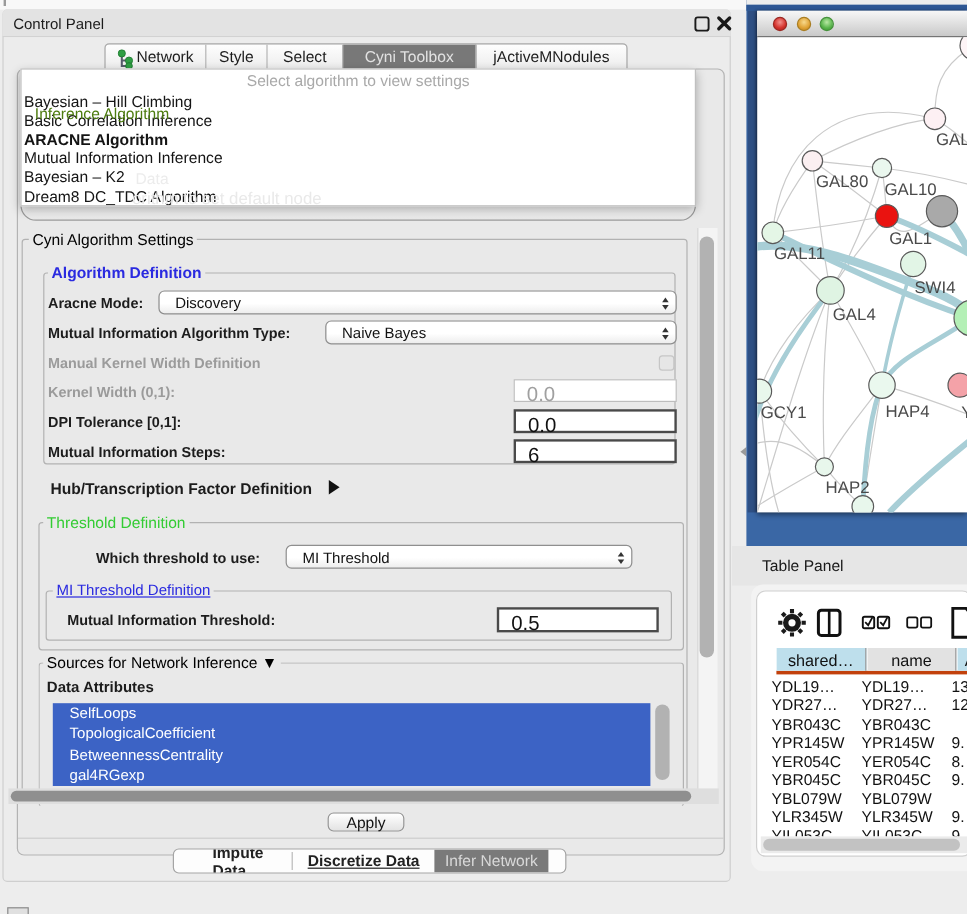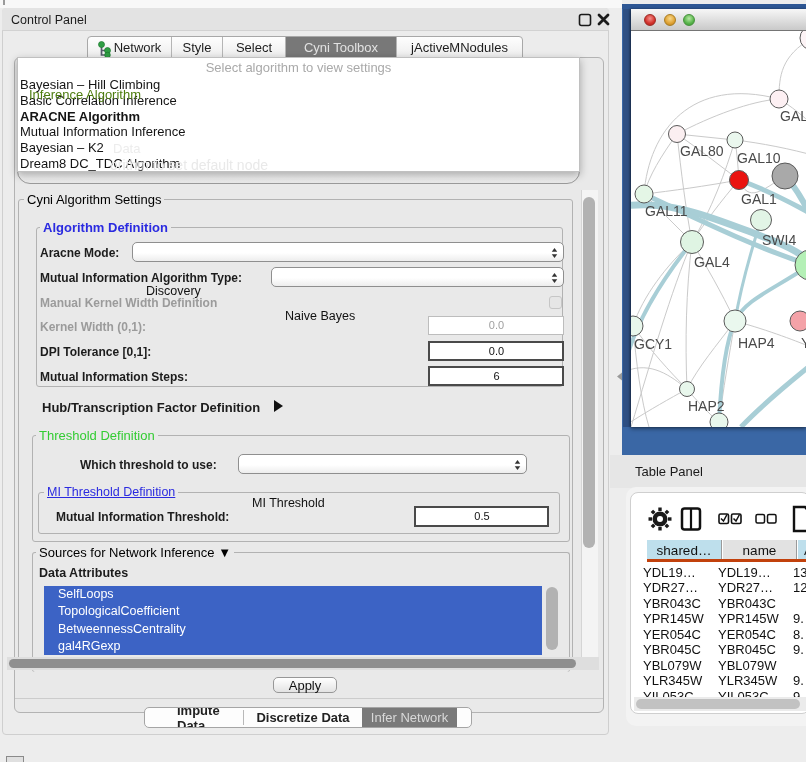--- a/index.html
+++ b/index.html
@@ -34,24 +34,24 @@
 #combosliver { left:17px; top:158px; width:563px; height:26px; border:1px solid #9a9a9a;
   border-radius:13px; background:linear-gradient(#ffffff,#e8e8e8); z-index:5; }
 
 .fs { position:absolute; border:1px solid #b2b2b2; border-radius:3px; }
 .fs-legend { position:absolute; background:#e9e9e9; padding:0 3px; font-size:13px;
   white-space:nowrap; z-index:2; }
 .lbl { position:absolute; font-size:12px; font-weight:bold; color:#1c1c1c; white-space:nowrap; }
 .lbl.dis { color:#9b9b9b; }
 .combo { position:absolute; border:1px solid #8f8f8f; border-radius:5px;
   background:linear-gradient(#ffffff 55%,#ededed); font-size:12.5px; color:#111; }
-.combo .ct { position:absolute; left:13px; top:3px;margin-top:38px; }
+.combo .ct { position:absolute; left:13px; top:3px; }
 .combo .ar { position:absolute; right:5px; top:3.5px; width:7px; height:12px; }
-.tf { position:absolute; background:#fff; font-size:11px; color:#111;
-  text-align:center; padding:2px 9px 0 10px; }
+.tf { position:absolute; background:#fff; font-size:17px; color:#111;
+  text-align:left; padding:2px 9px 0 10px; }
 .tf.dis { border:1px solid #bdbdbd; color:#a0a0a0; }
 .tf.en { border:2px solid #4a4a4a; }
 
 #datalist { left:44px; top:586px; width:498px; height:69px; background:#3c63c5;
   color:#fff; font-size:12.5px; overflow:hidden; z-index:1; }
 #datalist div { padding-left:14px; height:17.3px; line-height:17.3px; }
 
 .sbtrack-v { position:absolute; background:#f4f4f4; }
 .sbthumb { position:absolute; background:#b2b2b2; border-radius:6px; }
 
@@ -196,21 +196,21 @@
   <div class="sbtrack-v" style="left:581px;top:190px;width:17px;height:468px;border-left:1px solid #d5d5d5;"></div>
   <div class="sbthumb" style="left:583px;top:197px;width:12px;height:351px;"></div>
   <div class="abs" style="left:7px;top:657px;width:592px;height:13px;background:#dedede;z-index:4;"></div>
   <div class="sbthumb" style="left:9px;top:659px;width:567px;height:9px;background:#8f8f8f;z-index:4;"></div>
 
   <div class="abs" style="left:15px;top:698px;width:588px;height:1px;background:#cccccc;"></div>
   <div class="abs" id="applybtn">Apply</div>
   <div class="abs" id="btabs">
     <div class="tab" style="width:98px;padding-left:32px;">Impute Data</div>
     <div class="sep"></div>
-    <div class="tab" style="width:118px;">Discretize Data</div>
+    <div class="tab" style="width:118px;text-decoration:underline;">Discretize Data</div>
     <div class="tab sel" style="width:95px;">Infer Network</div>
     <div class="tab" style="width:14px;"></div>
   </div>
 
   <div class="abs" style="left:6px;top:756px;width:18px;height:8px;border:1px solid #8a8a8a;background:#e0e0e0;"></div>
 
   <svg class="abs" style="left:616px;top:372px;" width="7" height="9" viewBox="0 0 7 9">
       <path d="M6 0.5 L1 4.5 L6 8.5 Z" fill="#9a9a9a"></path>
     </svg>
 

